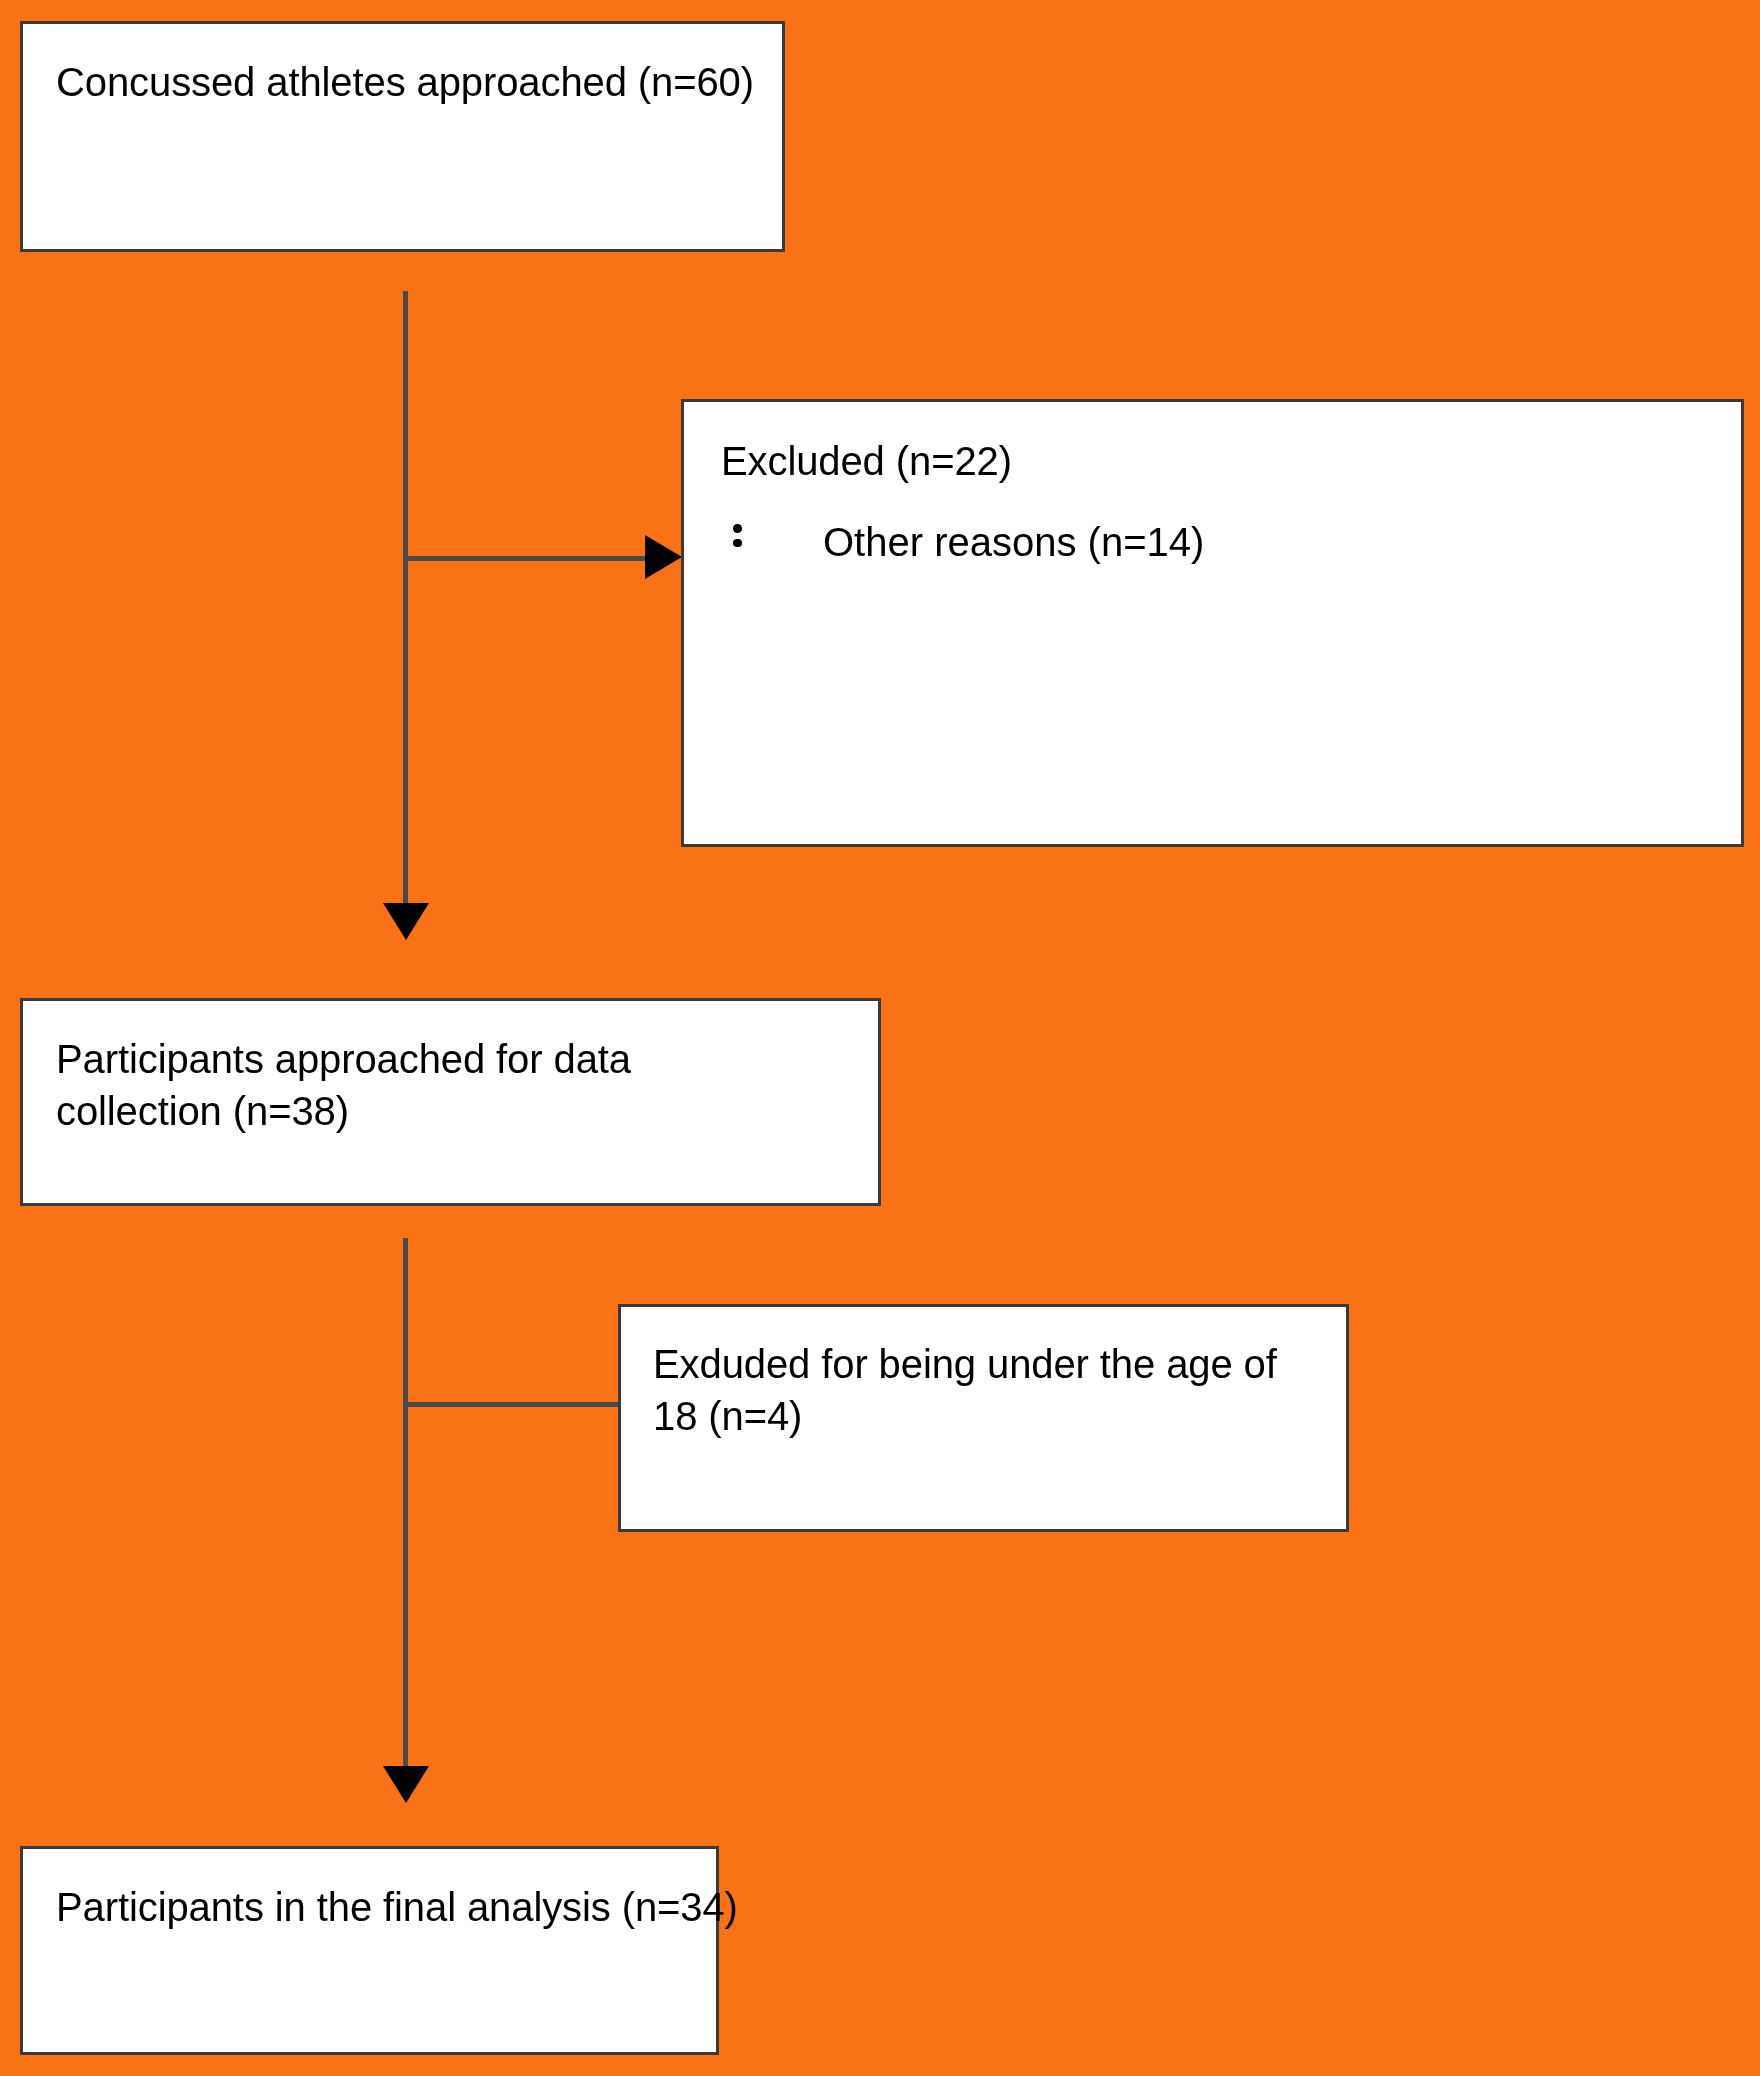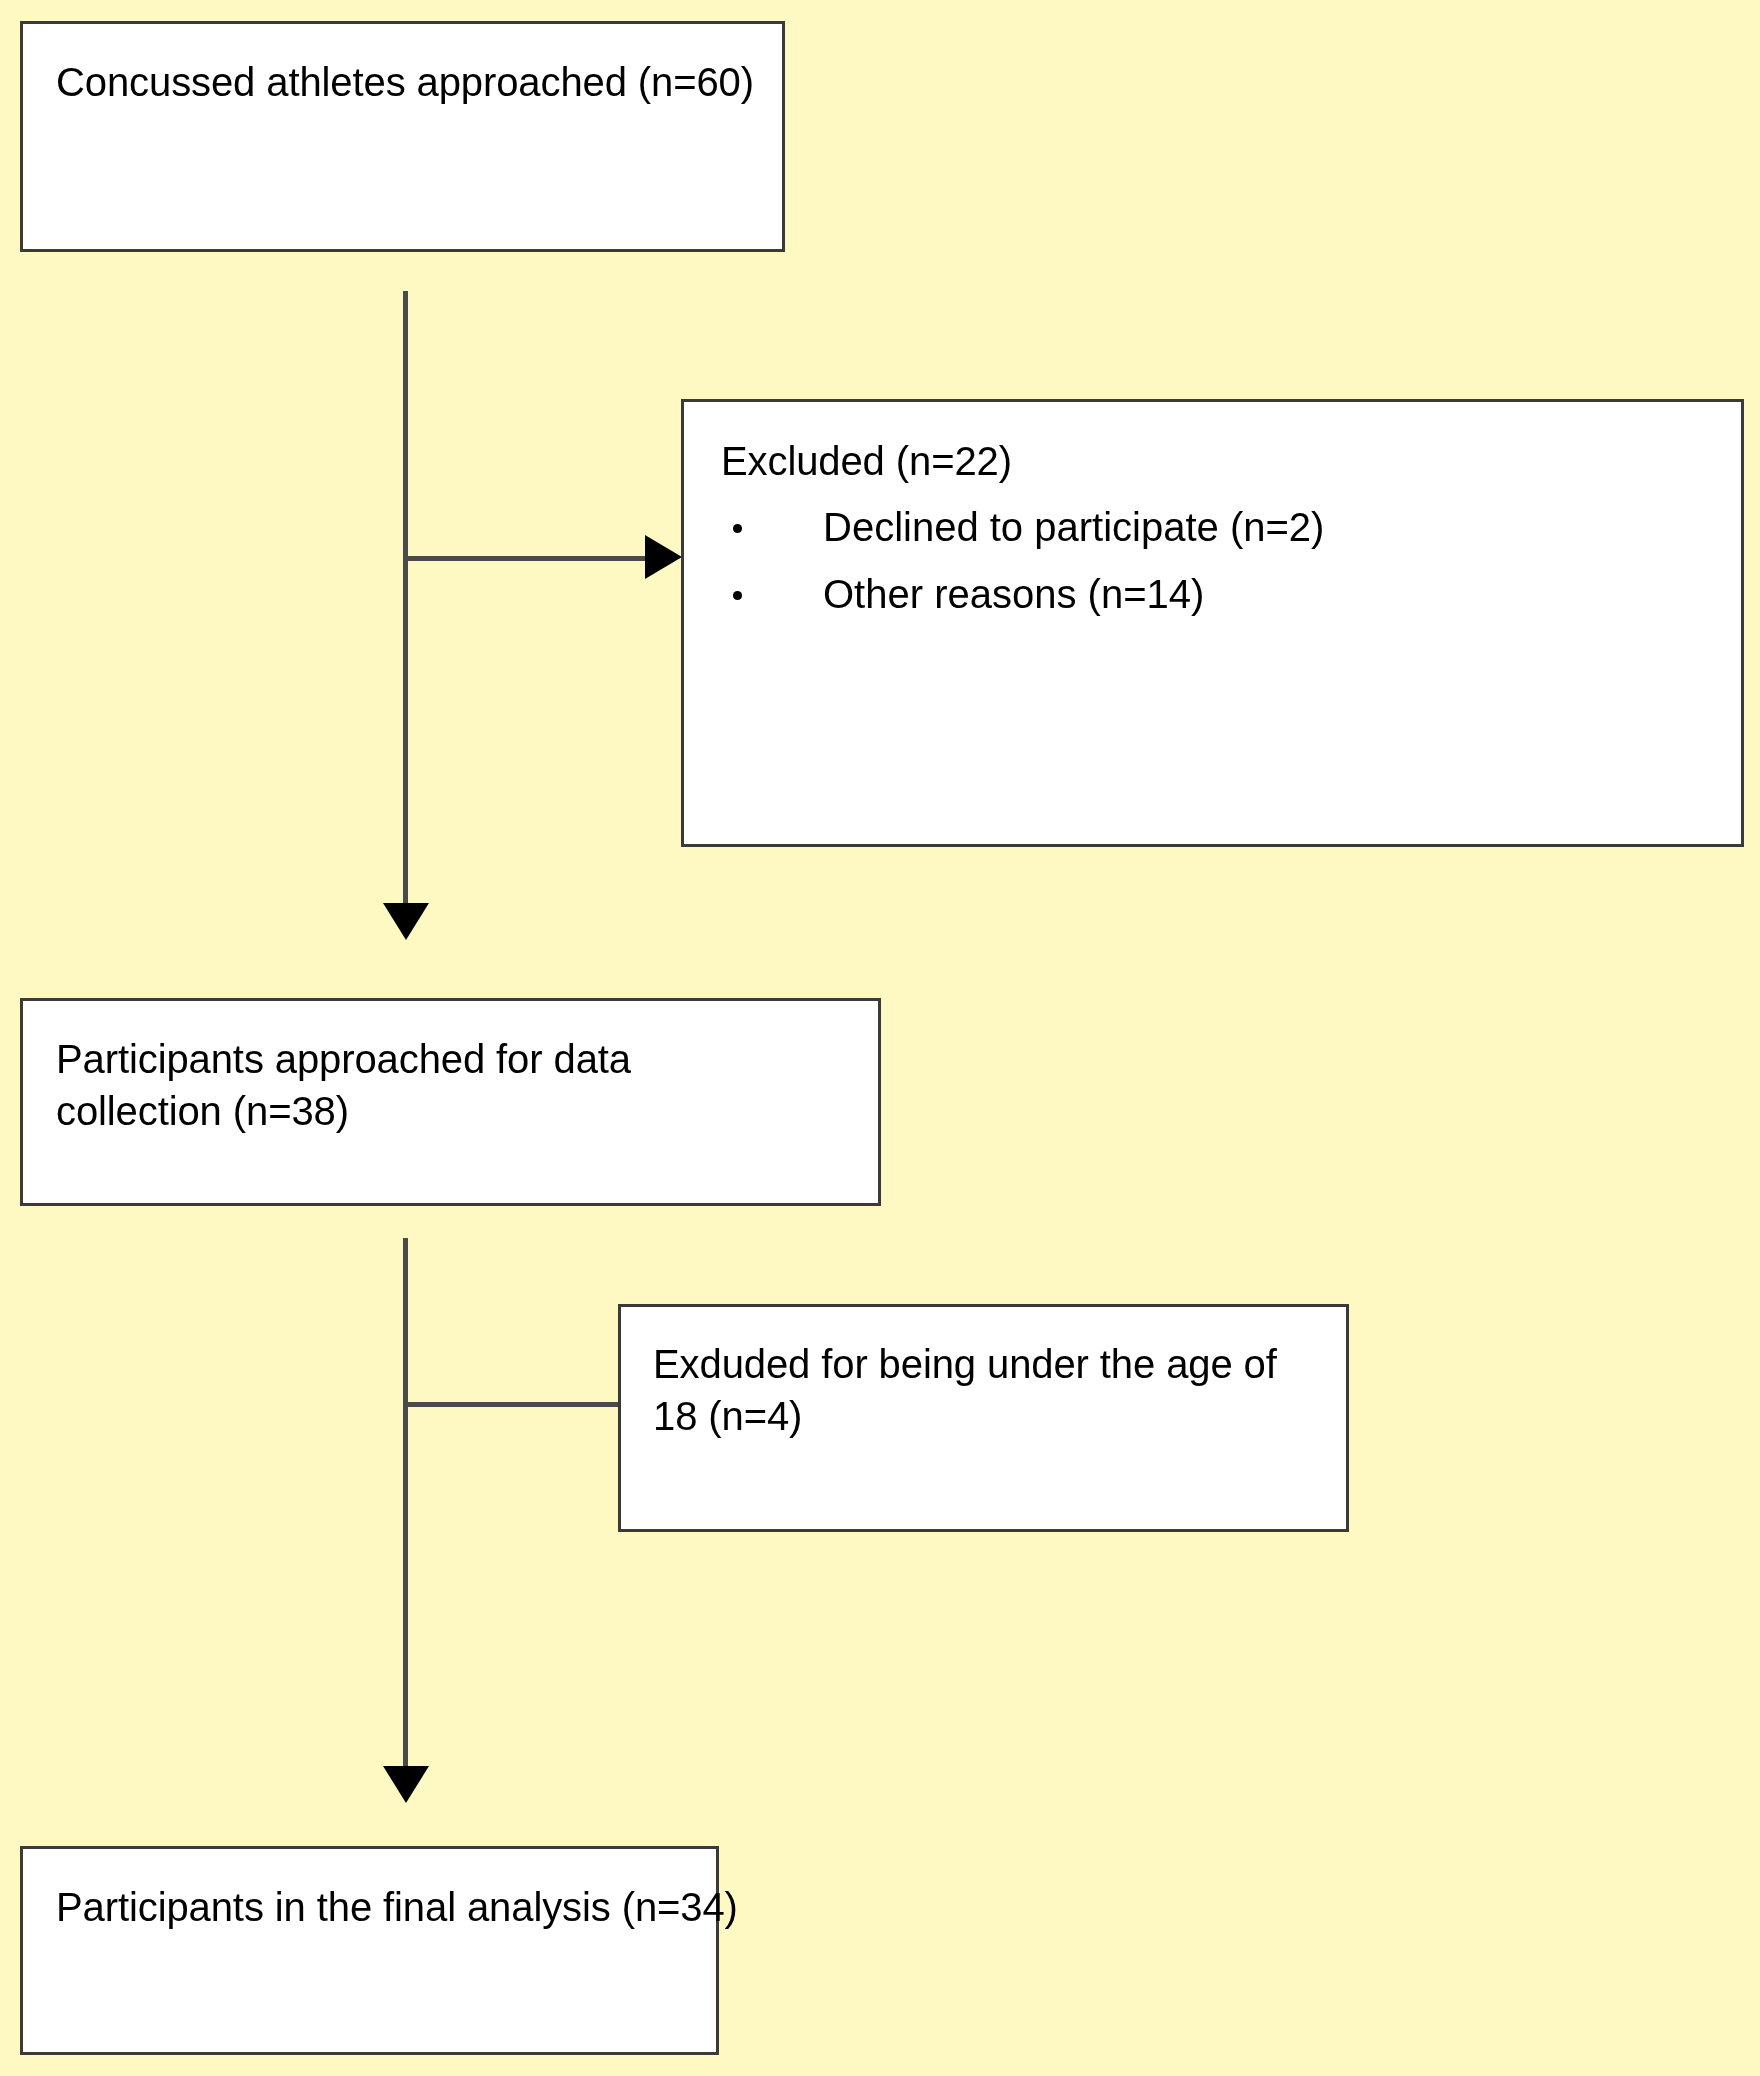--- a/index.html
+++ b/index.html
@@ -4,21 +4,21 @@
 <style>
   html, body {
     margin: 0;
     padding: 0;
     background: #ffffff;
   }
   #canvas {
     position: relative;
     width: 1761px;
     height: 2077px;
-    background: #fef9c3;
+    background: #f97316;
     font-family: "Liberation Sans", sans-serif;
     overflow: hidden;
     text-decoration: underline;
   }
 
   
   .flow-box {
     position: absolute;
     box-sizing: border-box;
     background: #ffffff;
@@ -144,21 +144,20 @@
   <div id="arrow-down-1"></div>
 
   <div class="hline" id="hline-1"></div>
   <div id="arrow-right-1"></div>
 
   <div class="flow-box" id="box-excluded">
     <div class="box-text" id="box-excluded-title">Excluded (n=22)</div>
     <ul id="excluded-list">
       <li>
         <span class="bullet-dot"></span>
-        <span>Declined to participate (n=2)</span>
       </li>
       <li>
         <span class="bullet-dot"></span>
         <span>Other reasons (n=14)</span>
       </li>
     </ul>
   </div>
 
   <div class="flow-box" id="box-approached">
     <div class="box-text" id="box-approached-text">Participants approached for data collection (n=38)</div>

